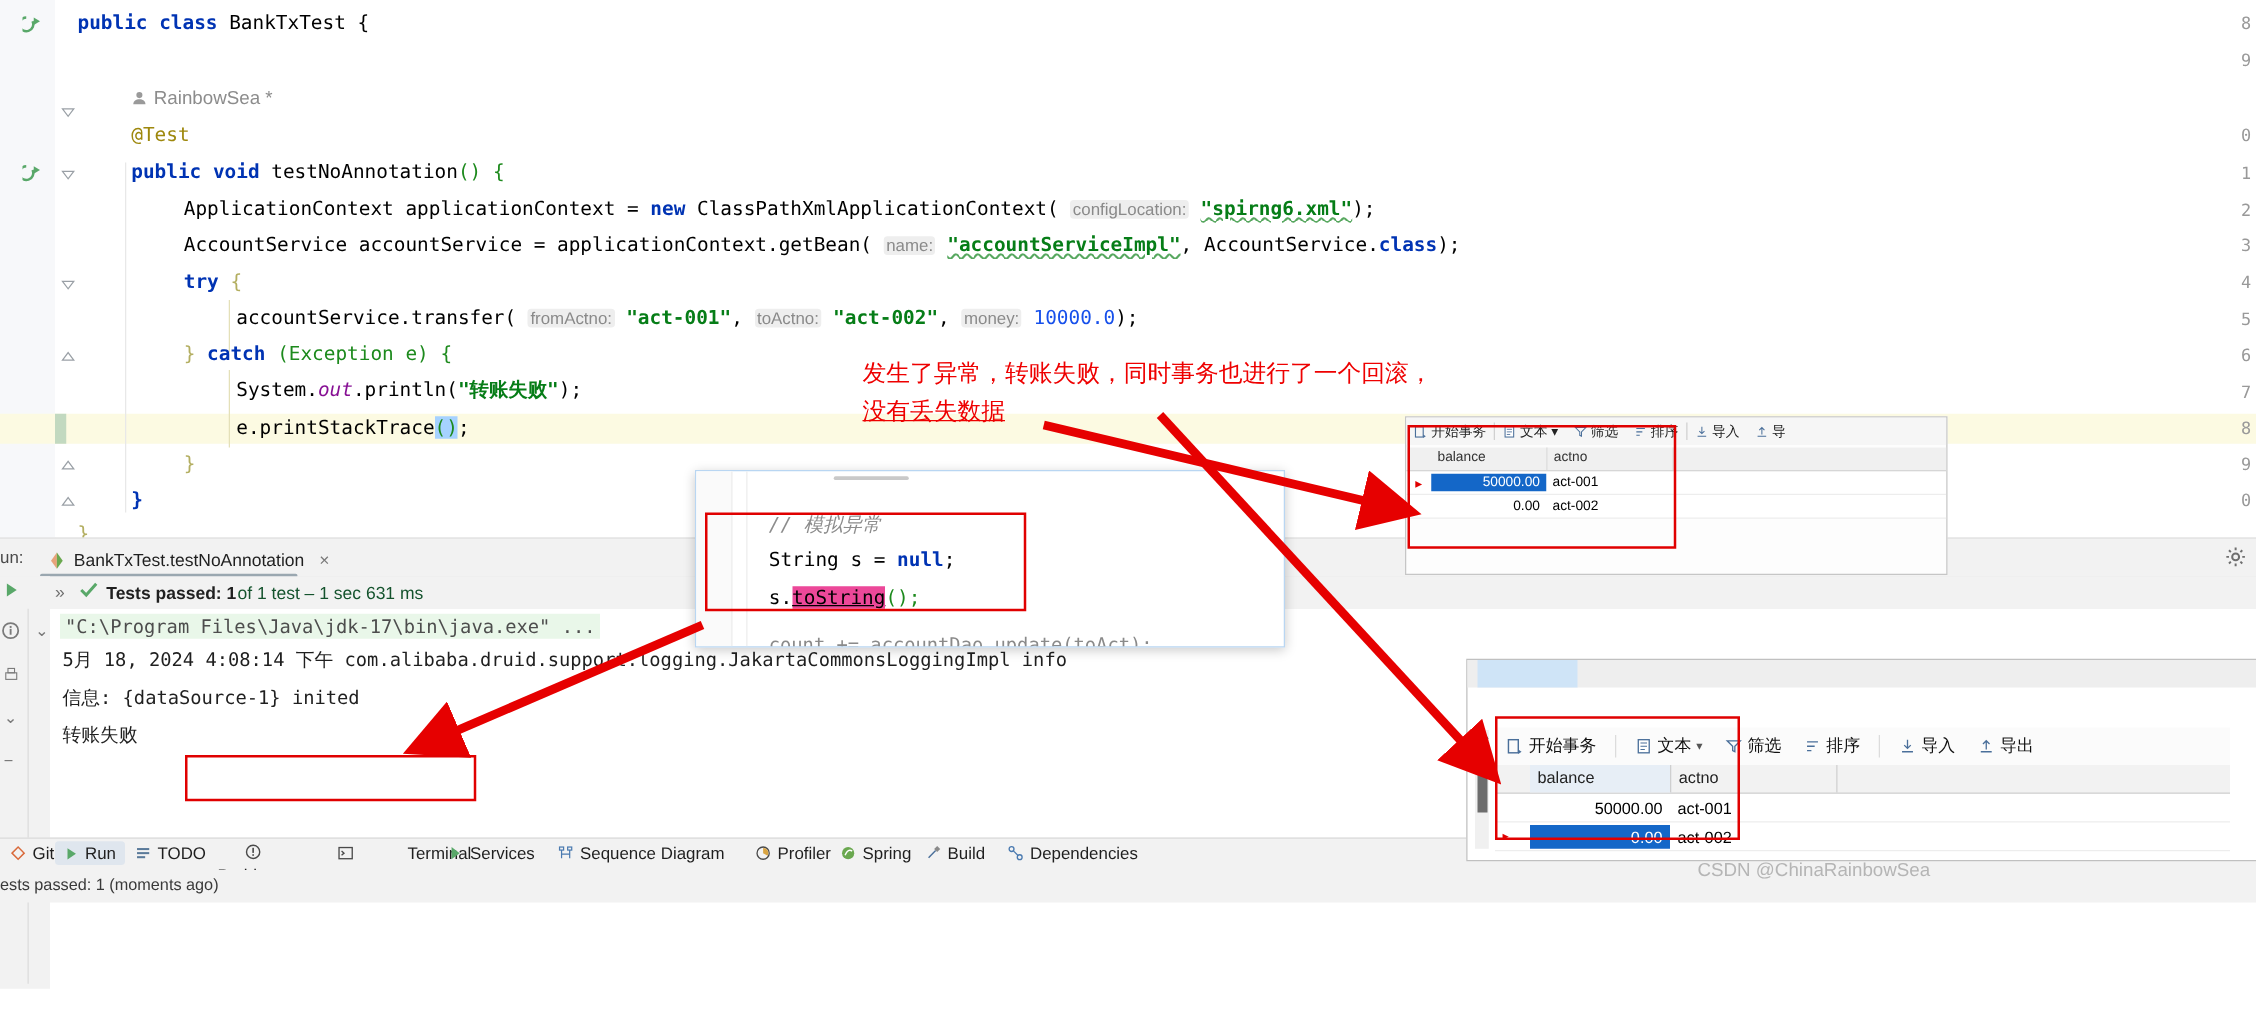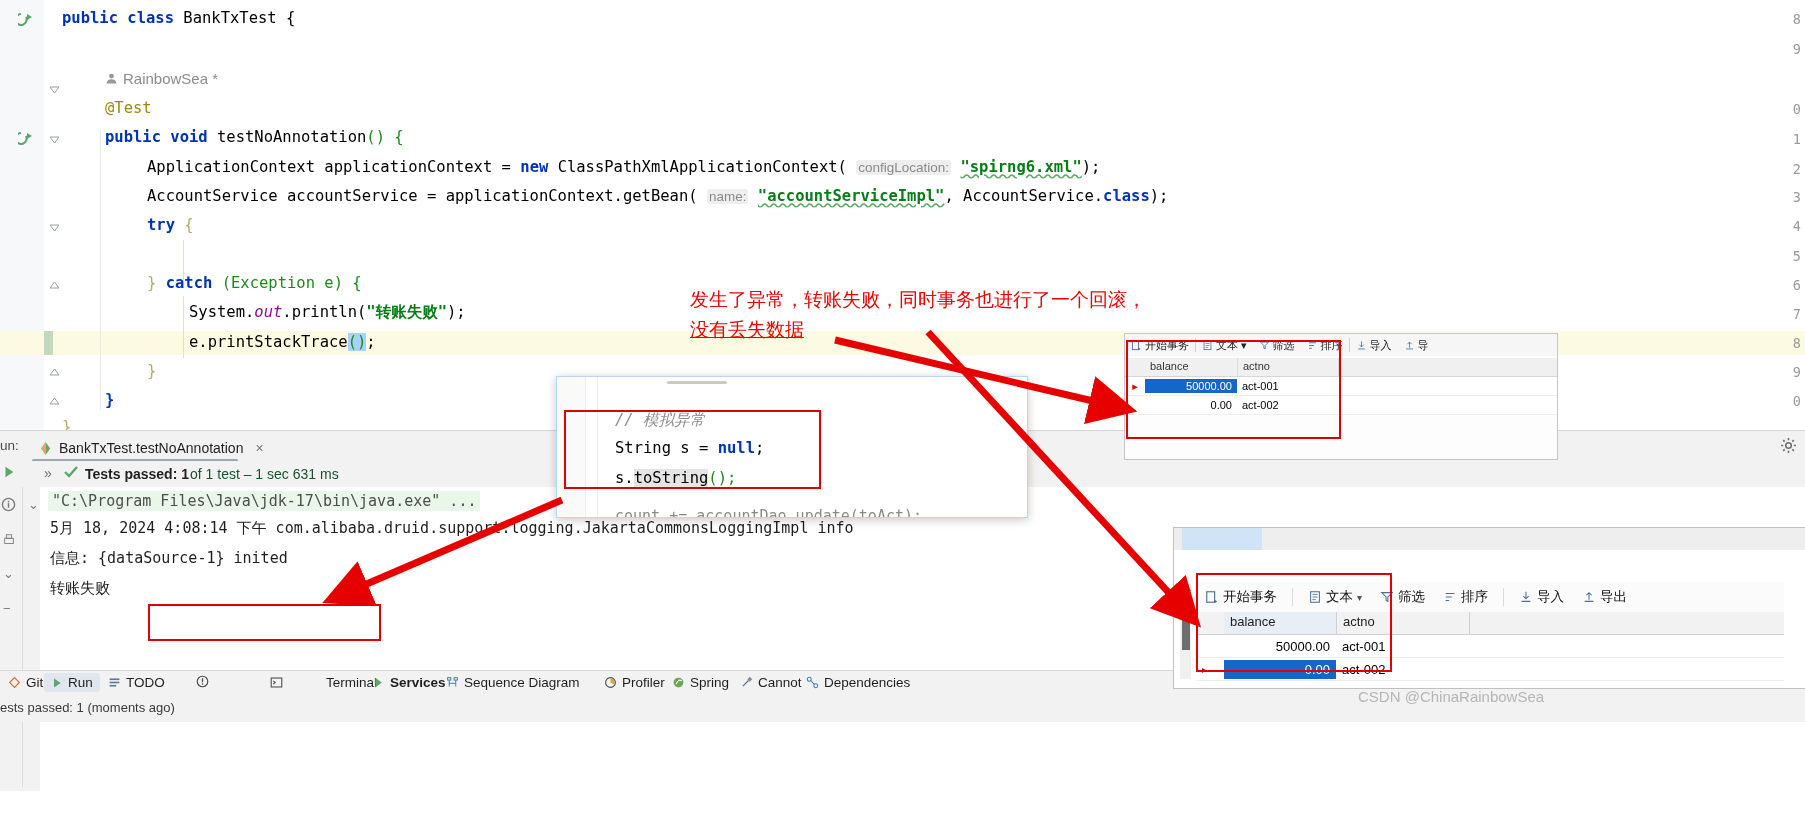--- a/index.html
+++ b/index.html
@@ -57,21 +57,21 @@
   .bt-item{position:absolute;top:4px;display:flex;align-items:center;gap:5px;font-size:13.5px;color:#1f1f1f;}
   #statusline{left:0;top:696px;width:1805px;height:26px;background:#f2f2f2;}
   .statustext{position:absolute;left:0px;top:4px;font-size:13px;color:#3a3a3a;}
 
   
   #popup{left:556px;top:376px;width:470px;height:140px;background:#fff;
          border:1px solid #b9d6f2;box-shadow:0 2px 9px rgba(0,0,0,0.22);overflow:hidden;}
   #popup .pgut{position:absolute;left:0;top:0;width:28px;height:140px;background:#fafafa;border-right:1px solid #ededed;}
   .pline{position:absolute;left:58px;white-space:pre;font-family:"DejaVu Sans Mono",monospace;font-size:15.5px;}
   .comment{color:#8c8c8c;font-style:italic;}
-  .hl-tostring{background:#e5e5e5;}
+  .hl-tostring{background:#ec4899;text-decoration:underline;}
   .popup-topline{position:absolute;left:110px;top:4px;width:60px;height:3px;background:#c9c9c9;border-radius:2px;}
 
   
   .redrect{position:absolute;border:2px solid #e00000;}
 
   
   .dbpanel{position:absolute;background:#fdfdfd;border:1px solid #c6c6c6;overflow:hidden;}
   .db-toolbar{position:absolute;left:0;top:0;height:22px;display:flex;align-items:center;gap:0px;background:#f6f6f6;}
   .db-tb-item{display:flex;align-items:center;gap:3px;padding:0 6px;font-size:11px;color:#222;white-space:nowrap;}
   .db-sep{width:1px;height:14px;background:#d0d0d0;}
@@ -200,20 +200,21 @@
   <div class="code-line ann" style="top:99px;left:105px;">@Test</div>
 
   <div class="code-line" style="top:128px;left:105px;"><span class="kw">public</span> <span class="kw">void</span> <span>testNoAnnotation</span><span class="brkt-g">() {</span></div>
 
   <div class="code-line" style="top:158px;left:147px;"><span>ApplicationContext</span><span> applicationContext = </span><span class="kw">new</span><span> ClassPathXmlApplicationContext(</span> <span class="hint">configLocation:</span> <span class="str squig">"spirng6.xml"</span><span>);</span></div>
 
   <div class="code-line" style="top:187px;left:147px;"><span>AccountService</span><span> accountService = applicationContext.getBean(</span> <span class="hint">name:</span> <span class="str squig">"accountServiceImpl"</span><span>, AccountService.</span><span class="kw">class</span><span>);</span></div>
 
   <div class="code-line" style="top:216px;left:147px;"><span class="kw">try</span> <span class="yel">{</span></div>
 
+  <div class="code-line" style="top:245px;left:189px;"><span>accountService.transfer(</span> <span class="hint">fromActno:</span> <span class="str">"act-001"</span>, <span class="hint">toActno:</span> <span class="str">"act-002"</span>, <span class="hint">money:</span> <span class="num">10000.0</span><span>);</span></div>
 
   <div class="code-line" style="top:274px;left:147px;"><span class="yel">}</span> <span class="kw">catch</span> <span class="brkt-g">(Exception e) {</span></div>
 
   <div class="code-line" style="top:303px;left:189px;"><span>System.</span><span class="italic-f">out</span><span>.println(</span><span class="str">"转账失败"</span><span>);</span></div>
 
   <div class="code-line" style="top:333px;left:189px;"><span>e.printStackTrace</span><span class="brkt-g" style="background:#a6d2ff;">()</span><span>;</span></div>
 
   <div class="code-line yel" style="top:362px;left:147px;">}</div>
   <div class="code-line kw" style="top:391px;left:105px;">}</div>
   <div class="code-line yel" style="top:418px;left:62px;">}</div>
@@ -331,21 +332,21 @@
   </div>
   <div class="bt-item" style="left:270px;gap:43px;">
     <span>
         <svg width="13" height="13" viewBox="0 0 16 16">
           <rect x="1.5" y="2.5" width="13" height="11" fill="none" stroke="#4a4a4a" stroke-width="1.3"></rect>
           <path d="M4 6l2.4 2L4 10" fill="none" stroke="#4a4a4a" stroke-width="1.3"></path>
         </svg>
       </span>
     <span>Terminal</span>
   </div>
-  <div class="bt-item" style="left:372px;font-weight:bold;">
+  <div class="bt-item" style="left:358px;">
     <span>
         <svg width="13" height="13" viewBox="0 0 16 16">
           <path d="M4 2 L12 8 L4 14 Z" fill="#59a869"></path>
         </svg>
       </span>
     <span>Services</span>
   </div>
   <div class="bt-item" style="left:446px;">
     <span>
         <svg width="13" height="13" viewBox="0 0 16 16">
@@ -374,21 +375,21 @@
       </span>
     <span>Spring</span>
   </div>
   <div class="bt-item" style="left:740px;">
     <span>
         <svg width="13" height="13" viewBox="0 0 16 16">
           <path d="M3 12 L10 5 L11 6 L4 13 Z" fill="#4a6f9a"></path>
           <path d="M9 4 L12 1 L15 4 L12 7 Z" fill="#8a8a8a"></path>
         </svg>
       </span>
-    <span>Cannot</span>
+    <span>Build</span>
   </div>
   <div class="bt-item" style="left:806px;">
     <span>
         <svg width="13" height="13" viewBox="0 0 16 16">
           <circle cx="4" cy="4" r="2.4" fill="none" stroke="#4a7ab0" stroke-width="1.3"></circle>
           <circle cx="12" cy="12" r="2.4" fill="none" stroke="#4a7ab0" stroke-width="1.3"></circle>
           <path d="M5.8 5.8 L10.2 10.2" stroke="#4a7ab0" stroke-width="1.3"></path>
         </svg>
       </span>
     <span>Dependencies</span>

